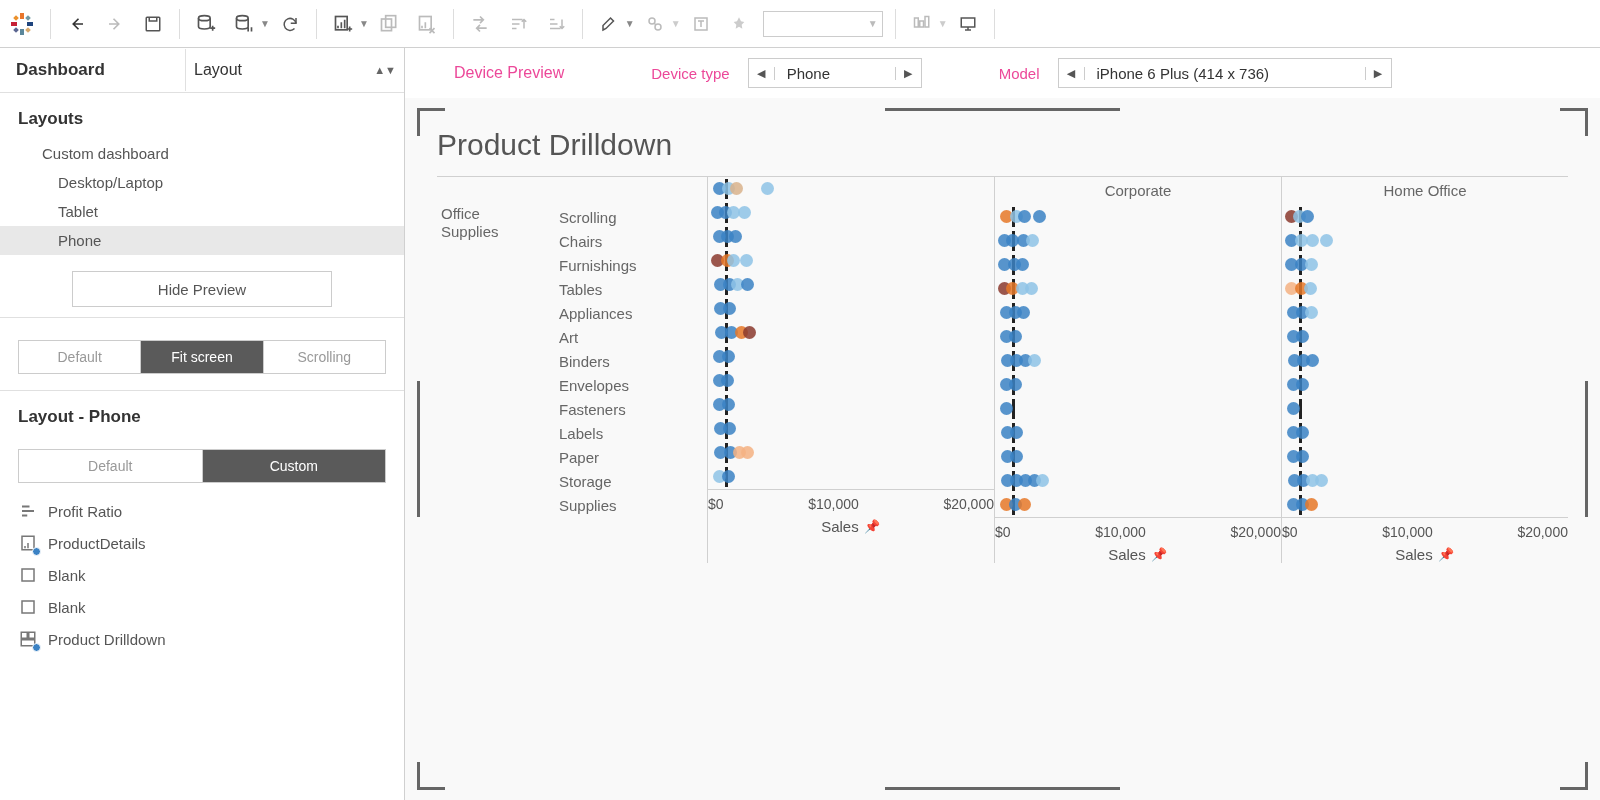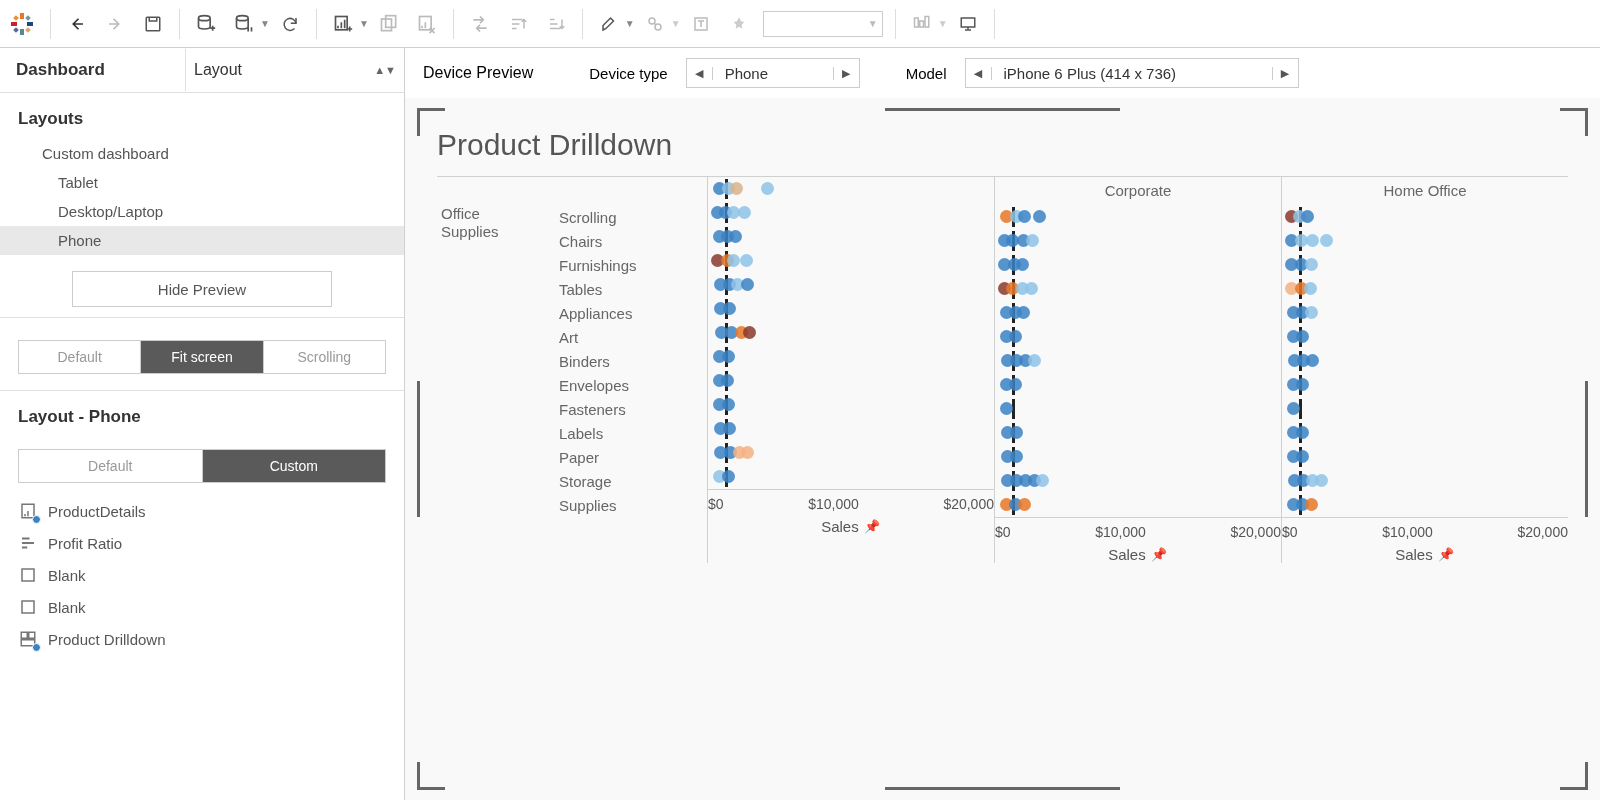--- a/index.html
+++ b/index.html
@@ -39,21 +39,21 @@
 .btn-group .seg:last-child { border-right: none; }
 .btn-group .seg.active { background: #5a5a5a; color: #fff; }
 
 .item-list { padding: 6px 0; }
 .item-row { display: flex; align-items: center; padding: 6px 18px; gap: 10px; font-size: 15px; color: #555; cursor: pointer; }
 .item-row .iicon { width: 20px; height: 20px; display: flex; align-items: center; justify-content: center; position: relative; }
 .item-row .iicon .badge { position: absolute; right: -3px; bottom: -3px; width: 9px; height: 9px; background: #3b82c4; border-radius: 50%; border: 1px solid #fff; }
 
 
 .device-bar { display: flex; align-items: center; height: 50px; background: #fff; padding: 0 18px; gap: 18px; }
-.device-bar .lbl { font-size: 15px; color: #000000; }
+.device-bar .lbl { font-size: 15px; color: #ec4899; margin-left: 31px; }
 .dev-select { display: flex; align-items: center; border: 1px solid #ccc; height: 30px; }
 .dev-select .arrow { width: 26px; display: flex; align-items: center; justify-content: center; color: #555; cursor: pointer; border-right: 1px solid #ccc; font-size: 11px; }
 .dev-select .arrow.right { border-right: none; border-left: 1px solid #ccc; }
 .dev-select .val { padding: 0 12px; font-size: 15px; min-width: 120px; }
 .dev-select.wide .val { min-width: 280px; }
 
 
 .canvas-wrap { position: relative; margin: 10px 12px; height: calc(100% - 70px); }
 .frame-corner { position: absolute; width: 28px; height: 28px; border: 3px solid #666; }
 .frame-corner.tl { top: 0; left: 0; border-right: none; border-bottom: none; }
@@ -239,22 +239,22 @@
         <span>Layout</span>
         <span class="caret-updown">▲▼</span>
       </div>
     </div>
 
     <div class="sb-section">
       <div class="sb-section-title">Layouts</div>
       <div class="tree">
         <div class="tree-item l1">Custom dashboard</div>
         <div id="tree-children">
+            <div class="tree-item l2">Desktop/Laptop</div>
             <div class="tree-item l2">Tablet</div>
-            <div class="tree-item l2">Desktop/Laptop</div>
             <div class="tree-item l2 sel">Phone</div>
           </div>
       </div>
       <div class="hide-preview">Hide Preview</div>
     </div>
 
     <div class="sb-section">
       <div class="btn-group" id="size-group">
           <div class="seg">Default</div>
           <div class="seg active">Fit screen</div>
@@ -264,35 +264,35 @@
 
     <div class="sb-section" style="border-bottom:none">
       <div class="sb-section-title">Layout - Phone</div>
       <div class="btn-group" id="layout-group">
           <div class="seg">Default</div>
           <div class="seg active">Custom</div>
         </div>
       <div class="item-list" id="item-list">
           <div class="item-row">
             <span class="iicon">
+              <svg width="18" height="18" viewBox="0 0 24 24" fill="none" stroke="#777" stroke-width="2.5">
+                <path d="M4 6h10M4 12h16M4 18h7"></path>
+              </svg>
+            </span>
+            <span>Profit Ratio</span>
+          </div>
+          <div class="item-row">
+            <span class="iicon">
               <svg width="18" height="18" viewBox="0 0 24 24" fill="none" stroke="#777" stroke-width="2">
                 <rect x="4" y="3" width="16" height="18"></rect>
                 <path d="M8 16v3M12 12v7"></path>
               </svg>
               <span class="badge"></span>
             </span>
             <span>ProductDetails</span>
-          </div>
-          <div class="item-row">
-            <span class="iicon">
-              <svg width="18" height="18" viewBox="0 0 24 24" fill="none" stroke="#777" stroke-width="2.5">
-                <path d="M4 6h10M4 12h16M4 18h7"></path>
-              </svg>
-            </span>
-            <span>Profit Ratio</span>
           </div>
           <div class="item-row">
             <span class="iicon">
               <svg width="18" height="18" viewBox="0 0 24 24" fill="none" stroke="#777" stroke-width="2">
                 <rect x="4" y="4" width="16" height="16"></rect>
               </svg>
             </span>
             <span>Blank</span>
           </div>
           <div class="item-row">

